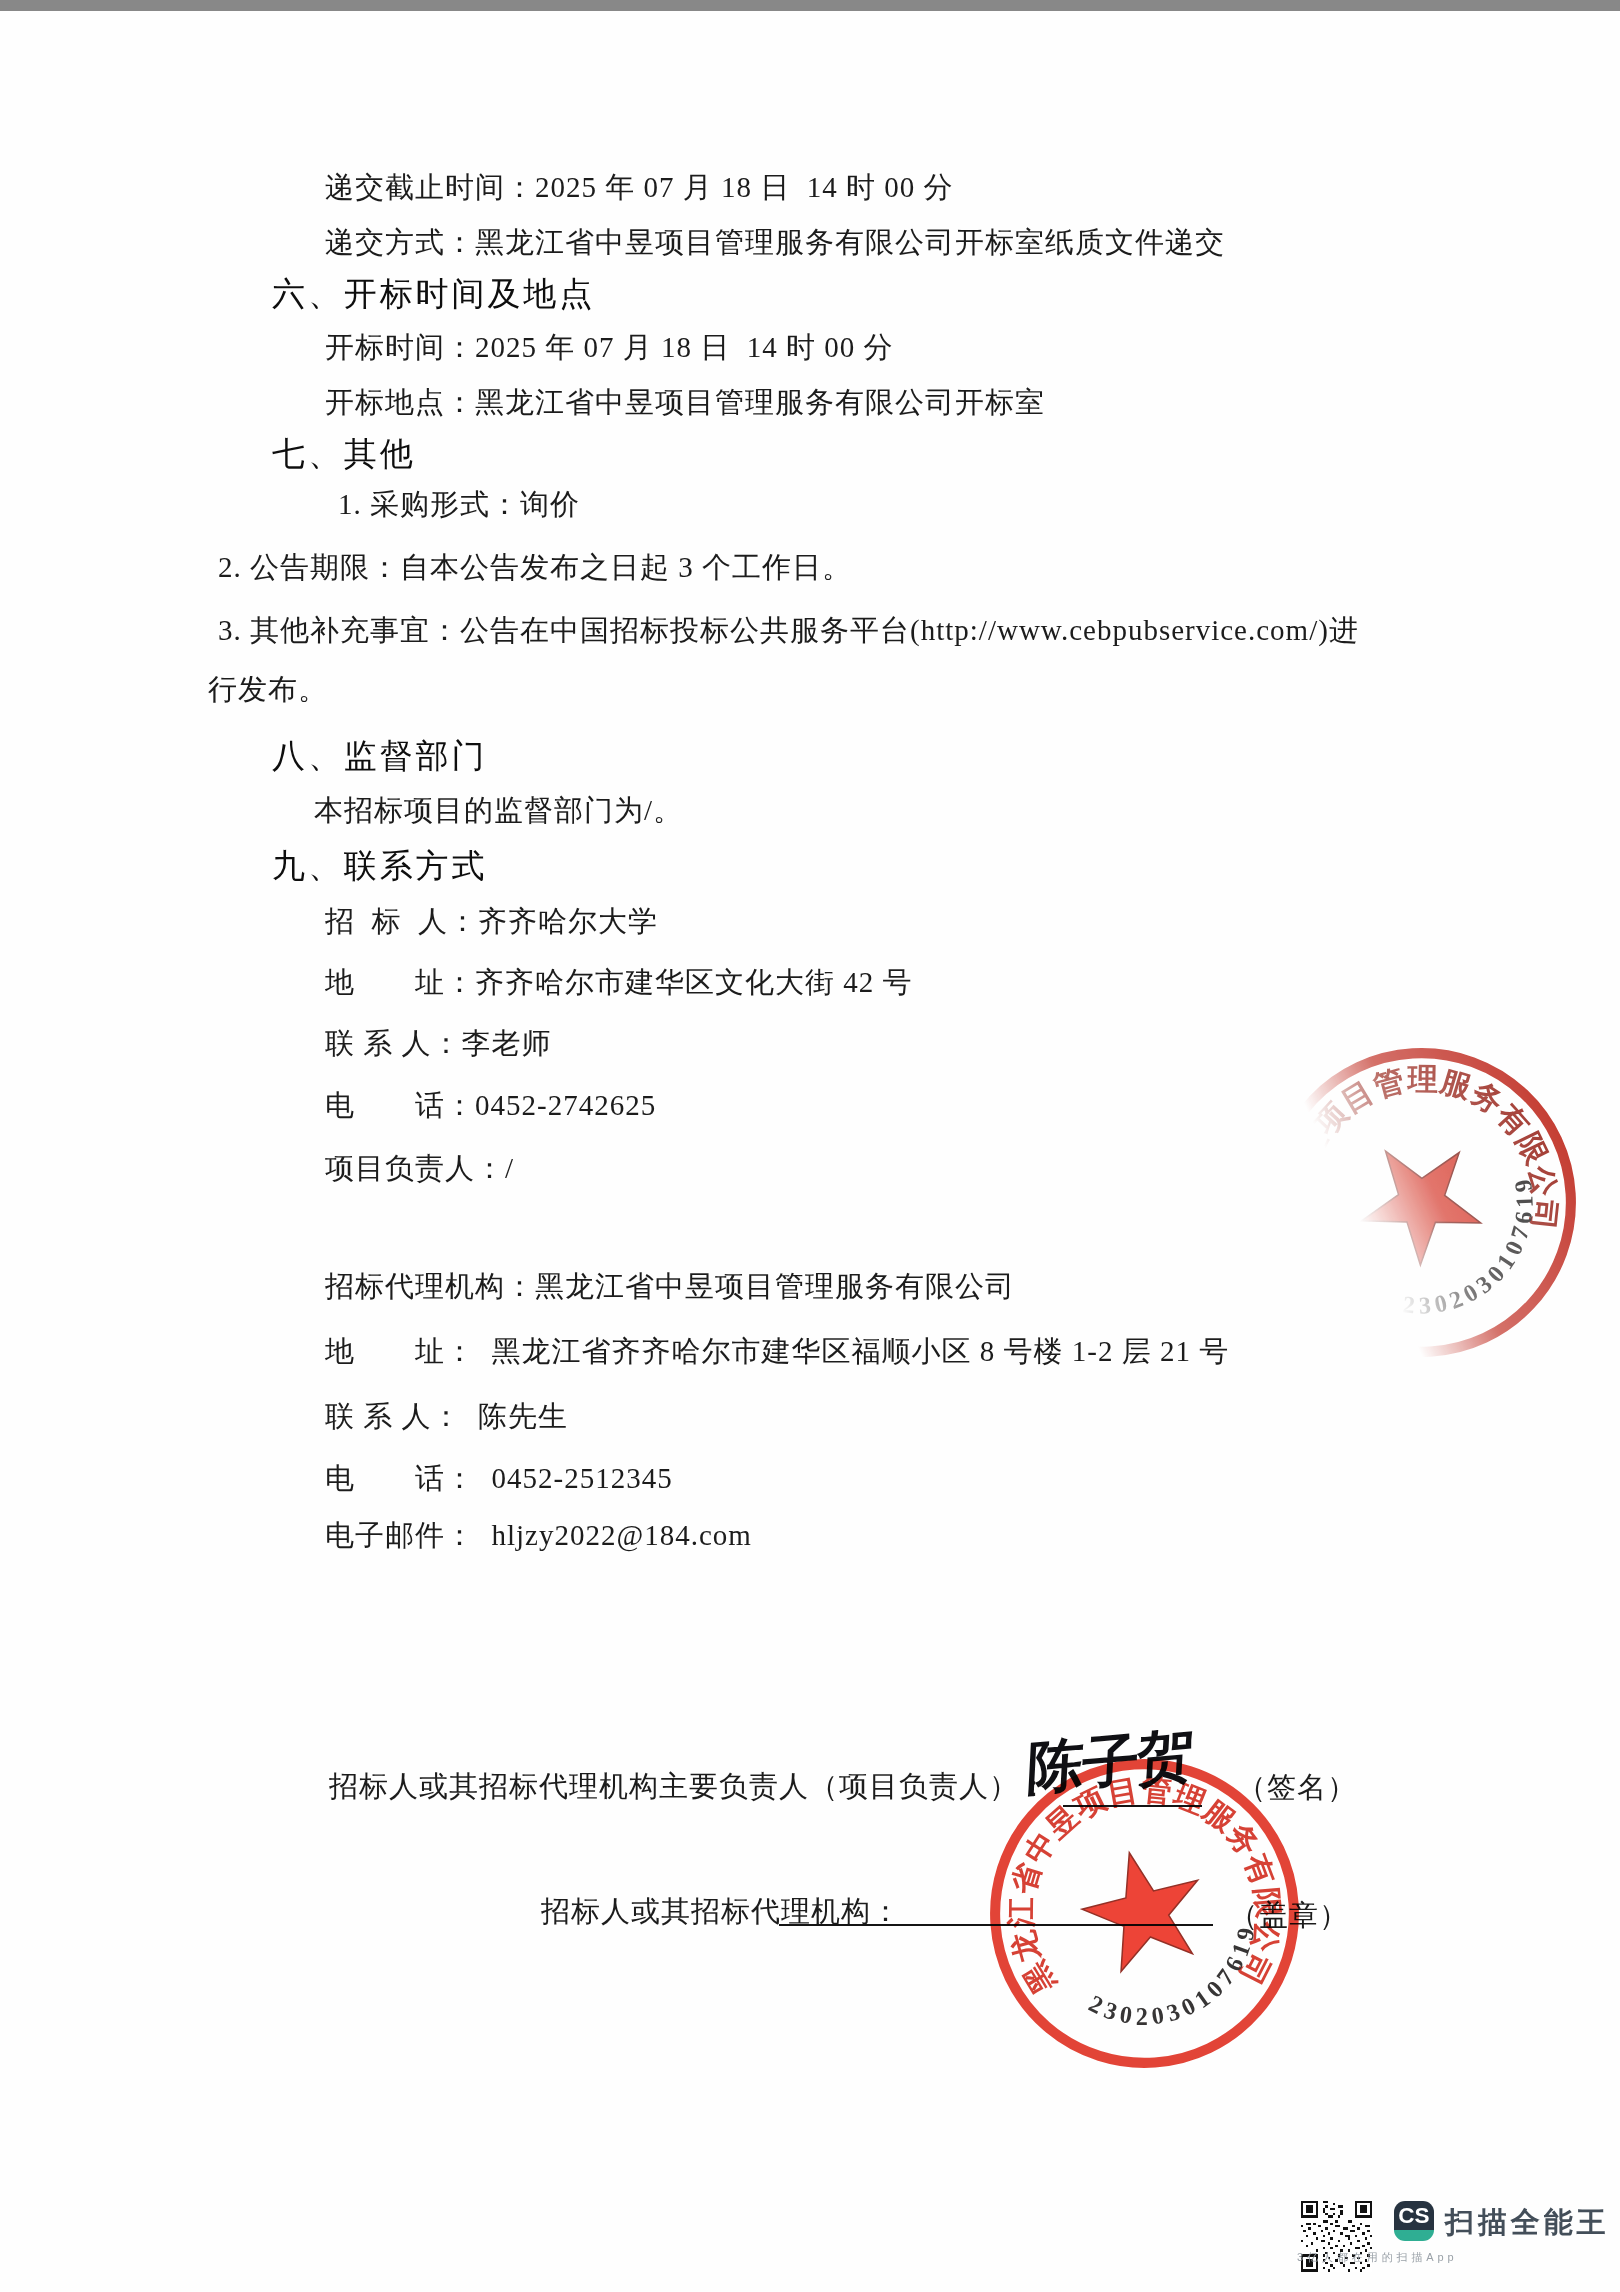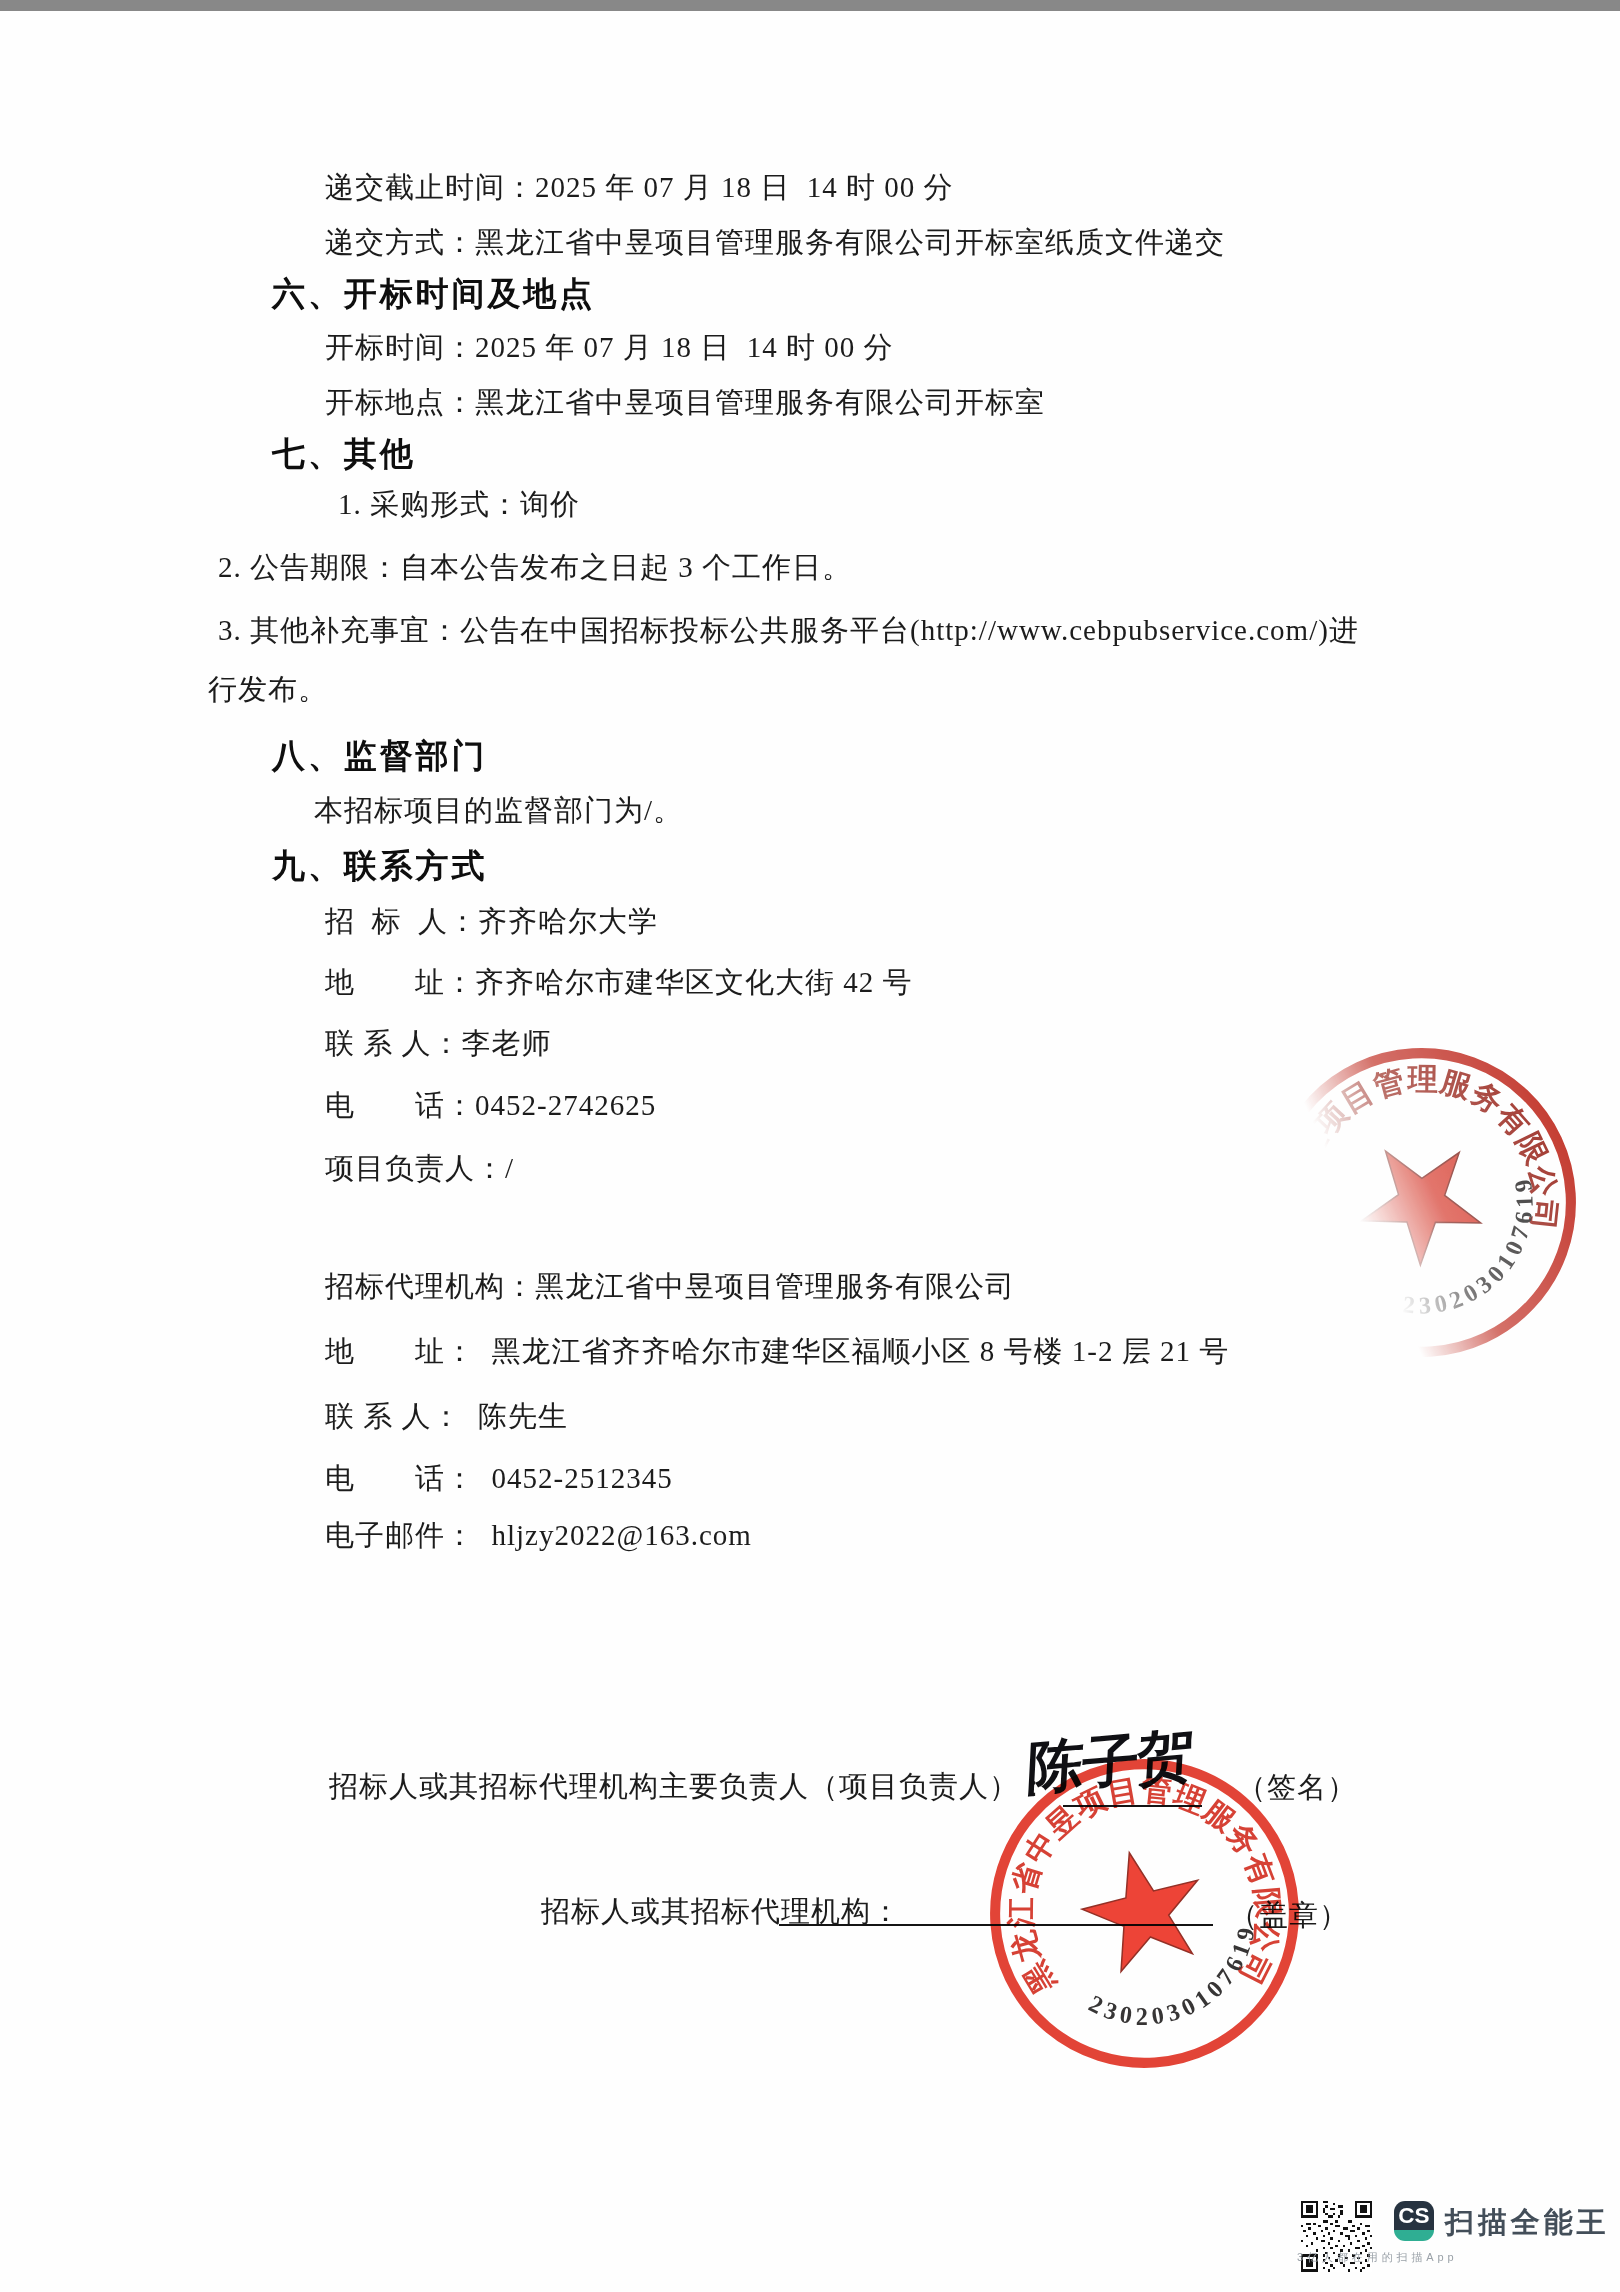--- a/index.html
+++ b/index.html
@@ -7,21 +7,21 @@
     position:relative;width:1620px;height:2293px;background:#fefefe;
     margin:11px auto;overflow:hidden;
     font-family:"Liberation Serif",serif;
   }
   .t{
     position:absolute;white-space:pre;
     font-size:29px;color:#1c1c1c;letter-spacing:1px;line-height:1;
   }
   .h{
     font-family:"Liberation Sans",sans-serif;
-    font-weight:700;font-size:33px;color:#0e0e0e;letter-spacing:2.9px;
+    font-weight:400;font-size:33px;color:#0e0e0e;letter-spacing:2.9px;
   }
   .uline{position:absolute;height:2px;background:#141414;}
   .handwriting{
     position:absolute;
     font-family:"DejaVu Sans",sans-serif;font-weight:700;
     font-size:57px;color:#101014;letter-spacing:-2px;
     transform:rotate(-5deg) skewX(-8deg);
     white-space:pre;
   }
   .stamp{
@@ -76,21 +76,21 @@
   <div class="t" style="left:325px;top:896px">招  标  人：齐齐哈尔大学</div>
   <div class="t" style="left:325px;top:957px">地　　址：齐齐哈尔市建华区文化大街 42 号</div>
   <div class="t" style="left:325px;top:1018px">联 系 人：李老师</div>
   <div class="t" style="left:325px;top:1080px">电　　话：0452-2742625</div>
   <div class="t" style="left:325px;top:1143px">项目负责人：/</div>
 
   <div class="t" style="left:325px;top:1261px">招标代理机构：黑龙江省中昱项目管理服务有限公司</div>
   <div class="t" style="left:325px;top:1326px">地　　址：  黑龙江省齐齐哈尔市建华区福顺小区 8 号楼 1-2 层 21 号</div>
   <div class="t" style="left:325px;top:1391px">联 系 人：  陈先生</div>
   <div class="t" style="left:325px;top:1453px">电　　话：  0452-2512345</div>
-  <div class="t" style="left:325px;top:1510px">电子邮件：  hljzy2022@163.com</div>
+  <div class="t" style="left:325px;top:1510px">电子邮件：  hljzy2022@184.com</div>
 
   <div class="t" style="left:329px;top:1761px">招标人或其招标代理机构主要负责人（项目负责人）：</div>
   <div class="uline" style="left:1063px;top:1794px;width:139px"></div>
   <div class="t" style="left:1237px;top:1762px">（签名）</div>
 
   <div class="t" style="left:541px;top:1886px">招标人或其招标代理机构：</div>
   <div class="uline" style="left:779px;top:1913px;width:434px"></div>
   <div class="t" style="left:1229px;top:1890px">（盖章）</div>
 
   <div class="handwriting" style="left:1027px;top:1713px">陈子贺</div>

